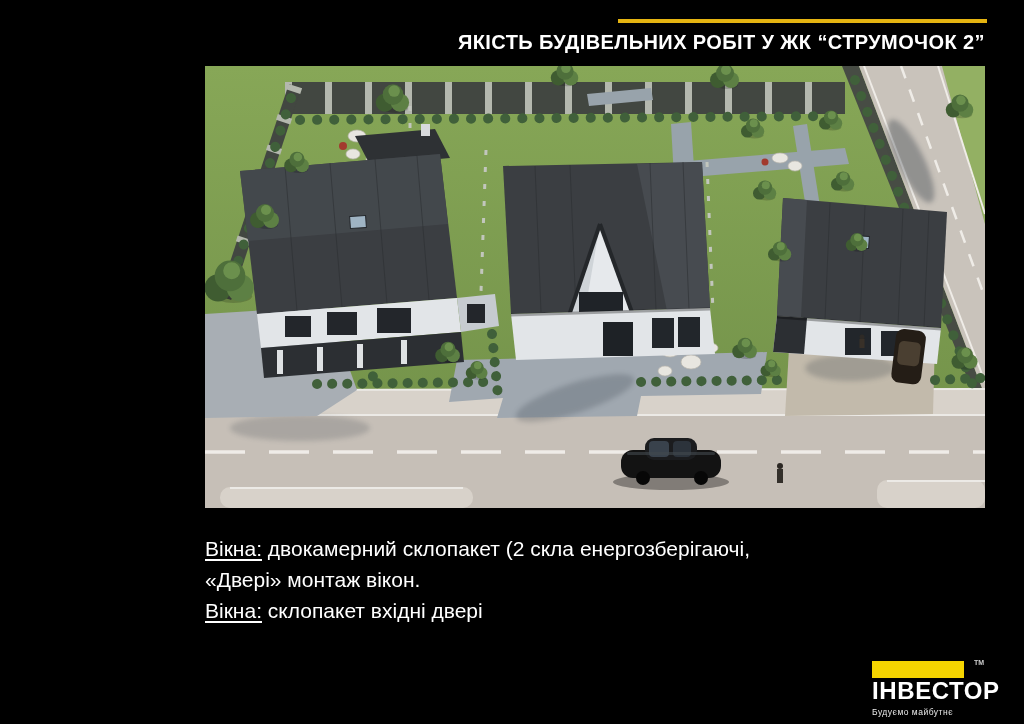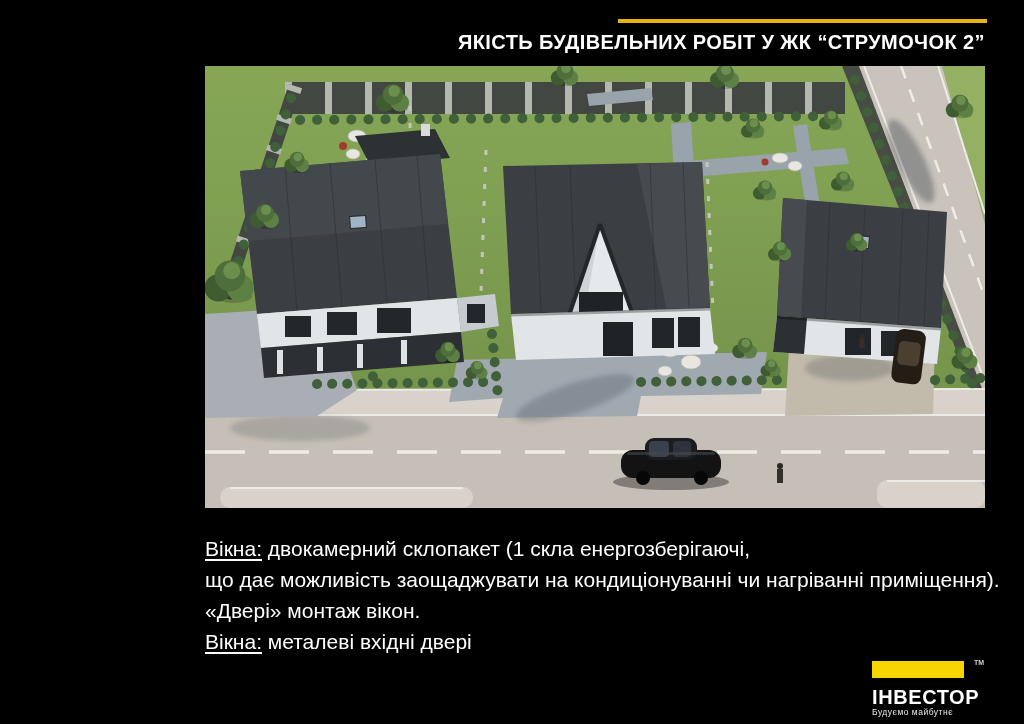--- a/index.html
+++ b/index.html
@@ -9,22 +9,22 @@
   .title{position:absolute;left:205px;top:31px;width:780px;text-align:right;color:#fff;
          font-size:20px;font-weight:bold;letter-spacing:.4px;white-space:nowrap;}
   .scene{position:absolute;left:205px;top:66px;width:780px;height:442px;}
   .scene svg{display:block;width:100%;height:100%;}
   .bodytext{position:absolute;left:205px;top:533px;width:800px;color:#fff;
             font-size:21px;line-height:31px;}
   .lead{text-decoration:underline;text-underline-offset:3px;}
   .logo{position:absolute;left:872px;top:661px;width:120px;color:#fff;}
   .logo-bar{position:relative;width:92px;height:17px;background:var(--brand-yellow,#f5d400);}
   .logo-tm{position:absolute;left:102px;top:-2px;font-size:7px;font-weight:bold;color:#cfcfcf;}
-  .logo-brand{margin-top:9px;font-size:20px;font-weight:bold;letter-spacing:.6px;line-height:20px;}
-  .logo-tagline{margin-top:0;font-size:8.5px;letter-spacing:.5px;color:#e9e9e9;}
+  .logo-brand{margin-top:3px;font-size:24px;font-weight:bold;letter-spacing:.6px;line-height:20px;}
+  .logo-tagline{margin-top:6px;font-size:8.5px;letter-spacing:.5px;color:#e9e9e9;}
 </style>
 </head>
 <body>
 
 <div class="slide">
 
   <div class="accent-line"></div>
 
   <div class="title">ЯКІСТЬ БУДІВЕЛЬНИХ РОБІТ У ЖК “СТРУМОЧОК 2”</div>
 
@@ -237,24 +237,23 @@
         <use href="#tree" transform="translate(272,304) scale(.75)"></use>
         <use href="#tree" transform="translate(540,282) scale(.85)"></use>
         <use href="#tree" transform="translate(566,302) scale(.7)"></use>
         <use href="#tree" transform="translate(760,292) scale(.9)"></use>
         <use href="#tree" transform="translate(755,40) scale(.95)"></use>
       </g>
     </svg>
   </div>
 
   <div class="bodytext">
-    <div><span class="lead">Вікна:</span><span> двокамерний склопакет (1 скла енергозберігаючі,</span></div>
-    <div>що дає можливість заощаджувати на кондиціонуванні чи нагріванні приміщення).</div>
+    <div><span class="lead">Вікна:</span><span> двокамерний склопакет (2 скла енергозберігаючі,</span></div>
     <div>«Двері» монтаж вікон.</div>
-    <div><span class="lead">Вікна:</span><span> металеві вхідні двері</span></div>
+    <div><span class="lead">Вікна:</span><span> склопакет вхідні двері</span></div>
   </div>
 
   <div class="logo">
     <div class="logo-bar">
       <span class="logo-tm">ТМ</span>
     </div>
     <div class="logo-brand">ІНВЕСТОР</div>
     <div class="logo-tagline">Будуємо майбутнє</div>
   </div>
 

